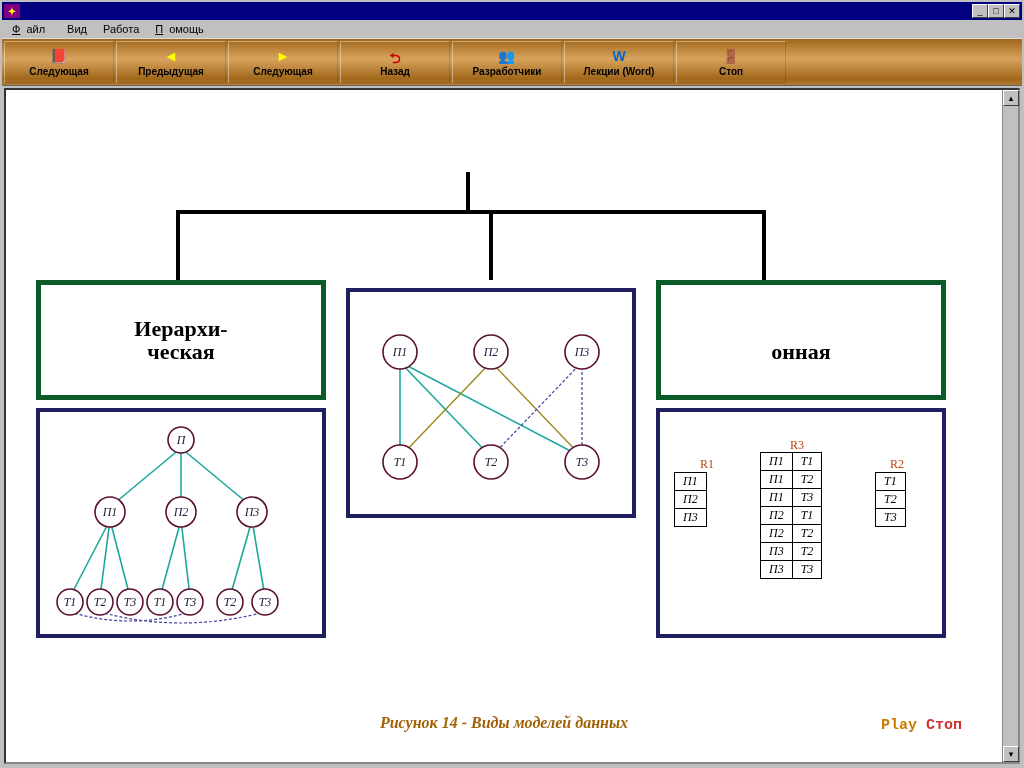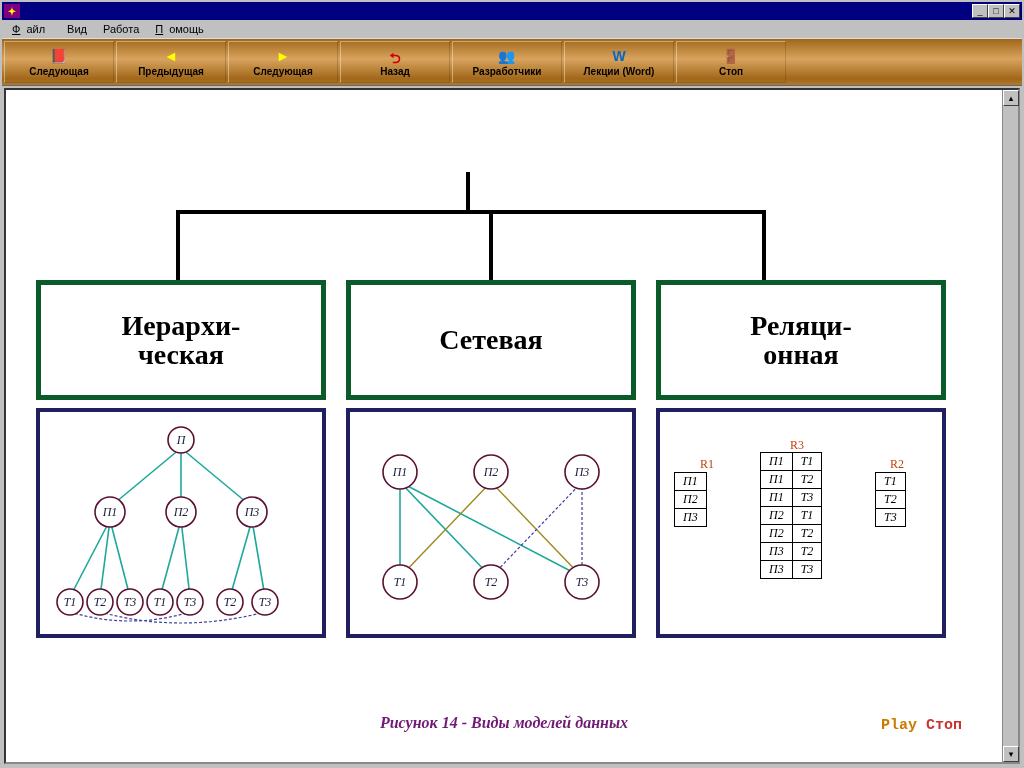--- a/index.html
+++ b/index.html
@@ -24,38 +24,38 @@
   .stage-scroll { flex: 1; display: flex; }
   .stage { flex: 1; background: #fff; position: relative; }
   .vscroll { width: 16px; background: #c0c0c0; border-left: 1px solid #888; position: relative; }
   .vscroll .up, .vscroll .down { position: absolute; left: 0; width: 16px; height: 16px; background:#c0c0c0; border:1px solid #fff; border-right-color:#404040; border-bottom-color:#404040; font-size:9px; display:flex;align-items:center;justify-content:center; }
   .vscroll .up { top: 0; }
   .vscroll .down { bottom: 0; }
   
   .titlebox { position: absolute; left: 180px; top: 16px; width: 560px; height: 62px; border: 4px solid #000; background: #f5e6e6; display: flex; align-items: center; justify-content: center; font-family: "Times New Roman", serif; font-size: 34px; font-weight: bold; }
   .conn { position: absolute; background: #000; }
   .col { position: absolute; top: 190px; width: 290px; }
-  .col .hdr { height: 120px; border: 5px solid #0a5a2a; background: #fff; display:flex; align-items:center; justify-content:center; text-align:center; font-family: "Times New Roman", serif; font-size: 28px; font-weight: bold; line-height: 1.05; }
+  .col .hdr { height: 120px; border: 5px solid #0a5a2a; background: #fff; display:flex; align-items:center; justify-content:center; text-align:center; font-family: "Times New Roman", serif; font-size: 22px; font-weight: bold; line-height: 1.05; }
   .col .body { height: 230px; border: 4px solid #202060; background: #fff; position: relative; margin-top: 8px; }
   .col1 { left: 30px; }
   .col2 { left: 340px; }
   .col3 { left: 650px; }
   
   svg { position: absolute; top: 0; left: 0; width: 100%; height: 100%; }
   .node { fill: #fff; stroke: #5a1030; stroke-width: 1.6; }
   .nodelbl { font: italic 12px "Times New Roman"; fill: #202040; text-anchor: middle; dominant-baseline: central; }
   .edge-teal { stroke: #1da89b; stroke-width: 1.6; fill: none; }
   .edge-olive { stroke: #9a8a1e; stroke-width: 1.4; fill: none; }
   .edge-blue { stroke: #4040a0; stroke-width: 1.2; fill: none; stroke-dasharray: 3 2; }
   
   .rtitle { position: absolute; font: 12px "Times New Roman"; color: #c2410c; }
   .rtable { position: absolute; border-collapse: collapse; }
   .rtable td { border: 1px solid #000; font: italic 12px "Times New Roman"; padding: 1px 8px; text-align: center; background: #fff; }
   
-  .caption { position: absolute; left: 0; width: 100%; text-align: center; bottom: 30px; font: italic bold 16px "Times New Roman"; color: #701a75; }
+  .caption { position: absolute; left: 0; width: 100%; text-align: center; bottom: 30px; font: italic bold 16px "Times New Roman"; color: #a16207; }
   .playstop { position: absolute; right: 40px; bottom: 28px; font: bold 15px "Courier New"; margin-top: 23px; }
   .playstop .p { color: #cc7a00; }
   .playstop .s { color: #cc3030; }
 </style>
 </head>
 <body>
 
 <div class="window">
   <div class="titlebar">
     <div class="logo">✦</div>
@@ -154,21 +154,20 @@
                   <text class="nodelbl" x="150" y="190">Т3</text>
                 <circle class="node" cx="190" cy="190" r="13"></circle>
                   <text class="nodelbl" x="190" y="190">Т2</text>
                 <circle class="node" cx="225" cy="190" r="13"></circle>
                   <text class="nodelbl" x="225" y="190">Т3</text>
               </svg>
             </div>
           </div>
 
           <div class="col col2">
-            <div class="hdr">Сетевая</div>
             <div class="body">
               <svg viewBox="0 0 282 222">
                 <line class="edge-teal" x1="50" y1="70" x2="50" y2="165"></line>
                 <line class="edge-teal" x1="50" y1="70" x2="141" y2="165"></line>
                 <line class="edge-teal" x1="50" y1="70" x2="232" y2="165"></line>
                 <line class="edge-olive" x1="141" y1="70" x2="50" y2="165"></line>
                 <line class="edge-olive" x1="141" y1="70" x2="232" y2="165"></line>
                 <line class="edge-blue" x1="232" y1="70" x2="141" y2="165"></line>
                 <line class="edge-blue" x1="232" y1="70" x2="232" y2="165"></line>
                 <circle class="node" cx="50" cy="60" r="17"></circle>
@@ -182,21 +181,21 @@
                 <circle class="node" cx="141" cy="170" r="17"></circle>
                   <text class="nodelbl" x="141" y="170">Т2</text>
                 <circle class="node" cx="232" cy="170" r="17"></circle>
                   <text class="nodelbl" x="232" y="170">Т3</text>
               </svg>
             </div>
           </div>
 
           <div class="col col3">
             <div class="hdr">
-                <div><span>Реляци-</span><br><span>онная</span></div>
+                <div><br><span>онная</span></div>
               </div>
             <div class="body">
               <div class="rtitle" style="left:40px; top:45px;">R1</div>
               <table class="rtable" style="left:14px; top:60px;">
                 <tbody>
                     <tr>
                       <td>П1</td>
                     </tr>
                 <tr>
                       <td>П2</td>

